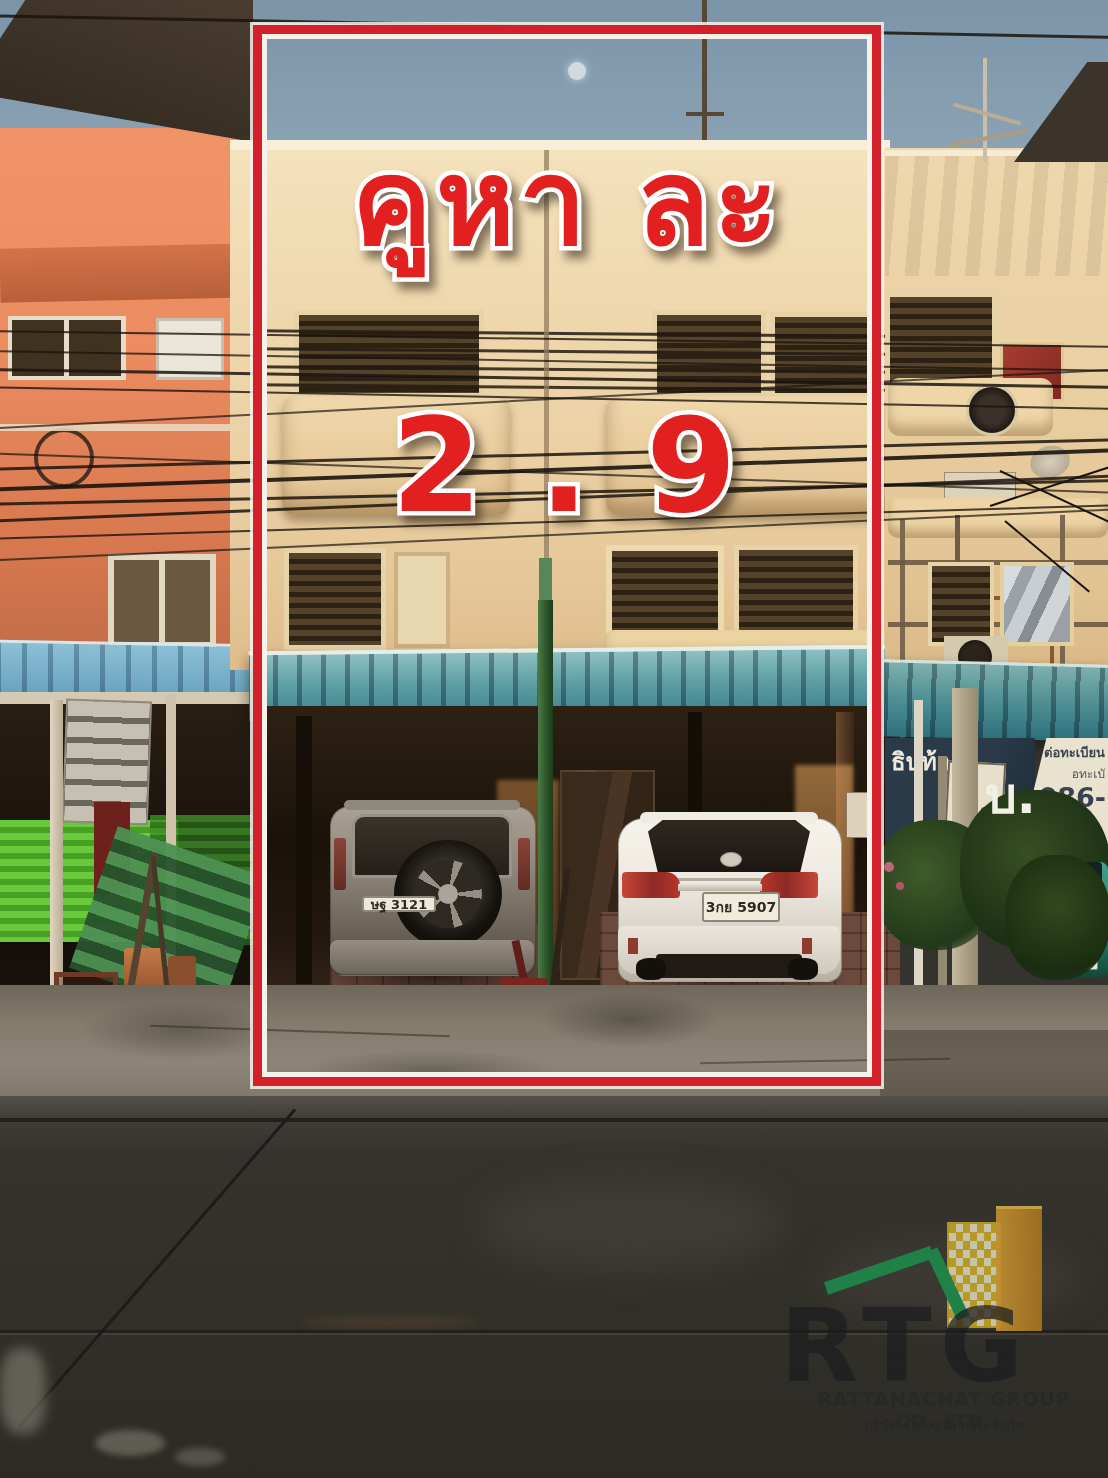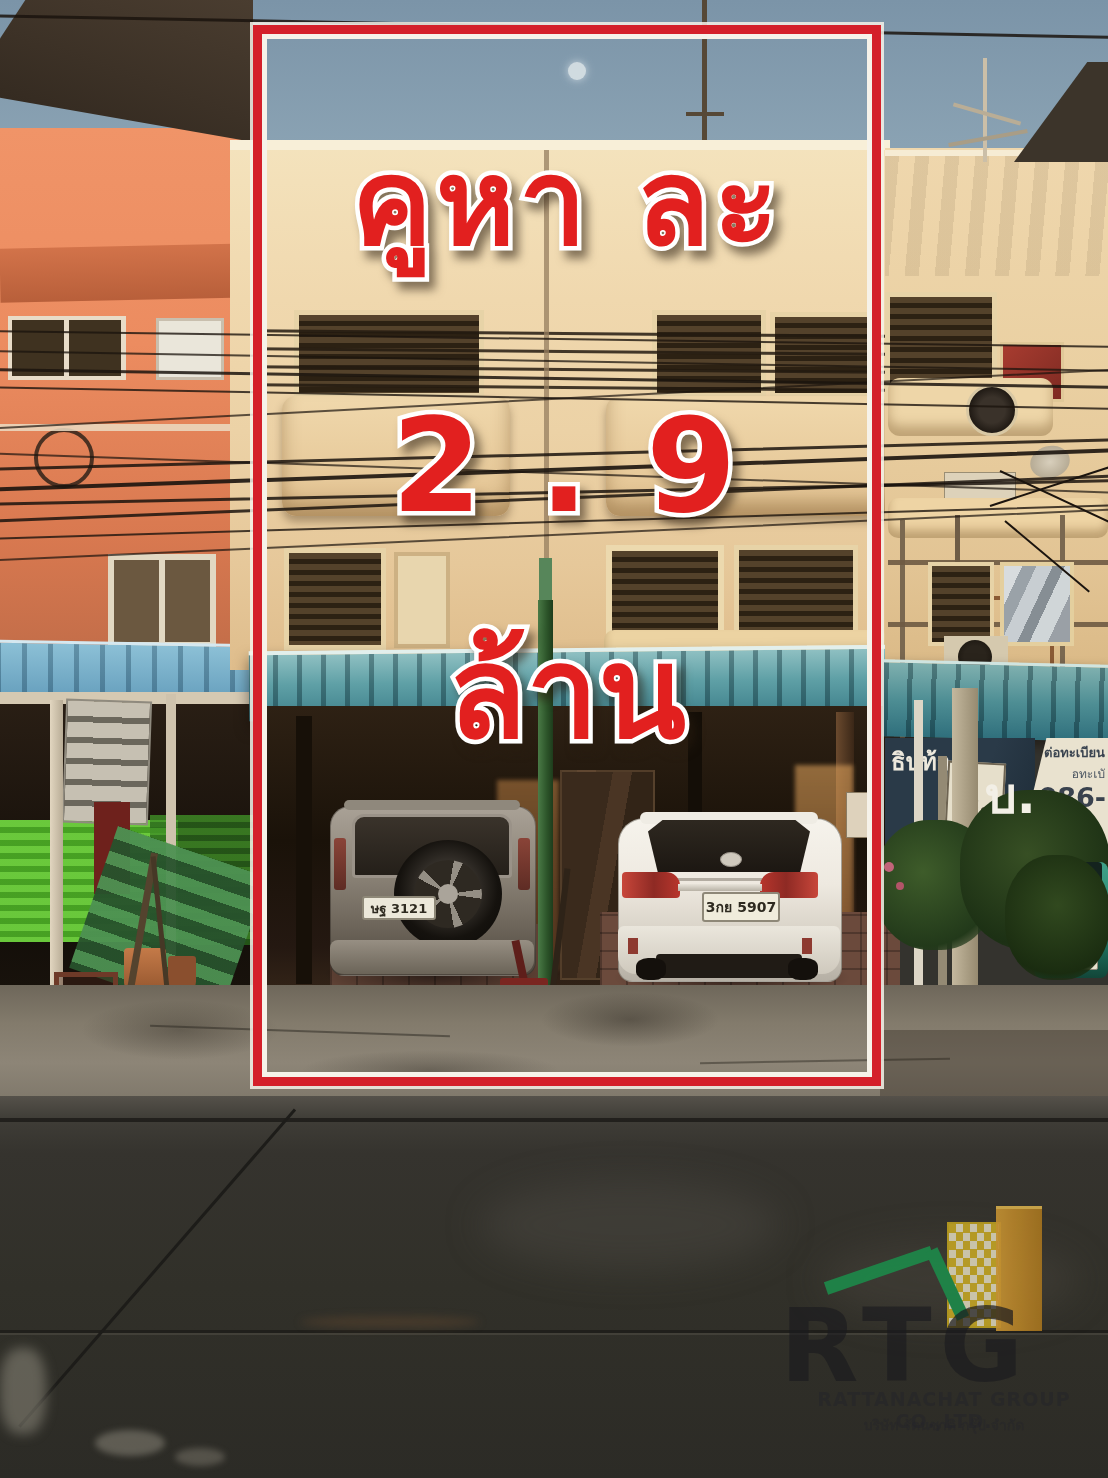--- a/index.html
+++ b/index.html
@@ -86,21 +86,21 @@
 
   <div class="s" style="left:322px;top:950px;width:225px;height:48px;background:radial-gradient(ellipse,rgba(0,0,0,.55),transparent 70%);"></div>
   <div class="s" style="left:330px;top:806px;width:204px;height:168px;border-radius:20px 20px 14px 14px;border:1px solid rgba(40,35,30,.4);background:linear-gradient(180deg,#a9a196 0%,#8f877b 35%,#6e665b 70%,#4e473e 100%);"></div>
   <div class="s" style="left:344px;top:800px;width:176px;height:10px;border-radius:6px;background:#8f887c;"></div>
   <div class="s" style="left:352px;top:814px;width:160px;height:64px;border-radius:12px 12px 4px 4px;border:3px solid #9a9288;box-sizing:border-box;background:linear-gradient(180deg,#3a332b,#241f19);"></div>
   <div class="s" style="left:334px;top:838px;width:12px;height:52px;border-radius:3px;background:linear-gradient(#8a4438,#5e2c24);"></div>
   <div class="s" style="left:518px;top:838px;width:12px;height:52px;border-radius:3px;background:linear-gradient(#8a4438,#5e2c24);"></div>
   <div class="s" style="left:394px;top:840px;width:108px;height:108px;border-radius:50%;background:radial-gradient(circle at 50% 45%,#3c3731 0 28%,#15120e 62%,#0a0806 100%);"></div>
   <div class="s" style="left:414px;top:860px;width:68px;height:68px;border-radius:50%;background:repeating-conic-gradient(from 10deg,#948e84 0 16deg,#2e2922 16deg 72deg);"></div>
   <div class="s" style="left:438px;top:884px;width:20px;height:20px;border-radius:50%;background:#aaa49a;"></div>
-  <div class="plate s" style="left:362px;top:896px;width:74px;height:24px;font-size:13px;">
+  <div class="plate s" style="left:362px;top:896px;width:74px;height:16px;font-size:13px;">
       <span>ษฐ 3121</span>
     </div>
   <div class="s" style="left:330px;top:940px;width:204px;height:34px;border-radius:8px 8px 14px 14px;background:linear-gradient(180deg,#978f83,#6b6458);"></div>
 
   <div class="s" style="left:612px;top:955px;width:240px;height:45px;background:radial-gradient(ellipse,rgba(0,0,0,.55),transparent 70%);"></div>
   <div class="s" style="left:618px;top:818px;width:222px;height:162px;border-radius:26px 26px 14px 14px;border:1px solid rgba(90,85,75,.5);background:linear-gradient(180deg,#f6f3ec 0%,#eee9e0 40%,#d8d2c7 70%,#b5afa4 100%);"></div>
   <div class="s" style="left:640px;top:812px;width:178px;height:12px;border-radius:10px;background:#efece4;"></div>
   <div class="s" style="left:648px;top:820px;width:162px;height:52px;clip-path:polygon(6% 100%,0 22%,9% 0,91% 0,100% 22%,94% 100%);background:linear-gradient(180deg,#2e2820,#1c1712);"></div>
   <div class="s" style="left:640px;top:878px;width:178px;height:3px;background:rgba(120,112,100,.5);"></div>
   <div class="s" style="left:720px;top:852px;width:20px;height:13px;border-radius:50%;background:#cfc9bd;border:1px solid #9a948a;"></div>
@@ -214,21 +214,20 @@
   <div class="s" style="left:1000px;top:470px;width:120px;height:2px;background:#1b140e;transform:rotate(25deg);transform-origin:left center;"></div>
   <div class="s" style="left:990px;top:505px;width:130px;height:2px;background:#1b140e;transform:rotate(-18deg);transform-origin:left center;"></div>
   <div class="s" style="left:1005px;top:520px;width:110px;height:2px;background:#1b140e;transform:rotate(40deg);transform-origin:left center;"></div>
 
   <div class="s" style="left:253px;top:25px;width:628px;height:1061px;box-sizing:border-box;border:9px solid #d4202a;box-shadow:0 0 0 3px rgba(246,242,233,.85);z-index:30;">
     <div style="position:absolute;inset:0;border:5px solid #f6f2e9;"></div>
   </div>
 
   <div class="price" style="top:140px;font-size:120px;letter-spacing:4px;">คูหา ละ</div>
   <div class="price" style="top:398px;font-size:130px;letter-spacing:6px;">2 . 9</div>
-  <div class="price" style="top:626px;font-size:128px;">ล้าน</div>
 
   <div class="s" style="left:780px;top:1190px;width:328px;height:260px;z-index:20;opacity:.9;">
     <div style="position:absolute;left:167px;top:32px;width:50px;height:102px;background:repeating-conic-gradient(#e6e0c4 0% 25%,#cfae24 0% 50%);background-size:14px 17px;border:2px solid #c7a81e;opacity:.92;"></div>
     <div style="position:absolute;left:216px;top:16px;width:46px;height:122px;background:linear-gradient(90deg,#d29a33,#b07a1e);border-top:3px solid #e3b94f;opacity:.92;"></div>
     <div style="position:absolute;left:46px;top:92px;width:112px;height:13px;background:#1d8a4a;transform:rotate(-19deg);transform-origin:left center;"></div>
     <div style="position:absolute;left:145px;top:60px;width:13px;height:75px;background:#1d8a4a;transform:rotate(-25deg);transform-origin:top center;"></div>
     <div class="wm" style="position:absolute;left:0;top:96px;width:328px;font-size:102px;font-weight:900;letter-spacing:8px;color:rgba(26,26,30,.72);">RTG</div>
     <div class="wm" style="position:absolute;left:0;top:198px;width:328px;text-align:center;font-size:19px;letter-spacing:1px;color:rgba(36,36,42,.58);">RATTANACHAT GROUP CO.,LTD.</div>
     <div class="wm" style="position:absolute;left:0;top:224px;width:328px;text-align:center;font-size:14px;color:rgba(36,36,42,.5);">บริษัท รัตนชาติ กรุ๊ป จำกัด</div>
   </div>

